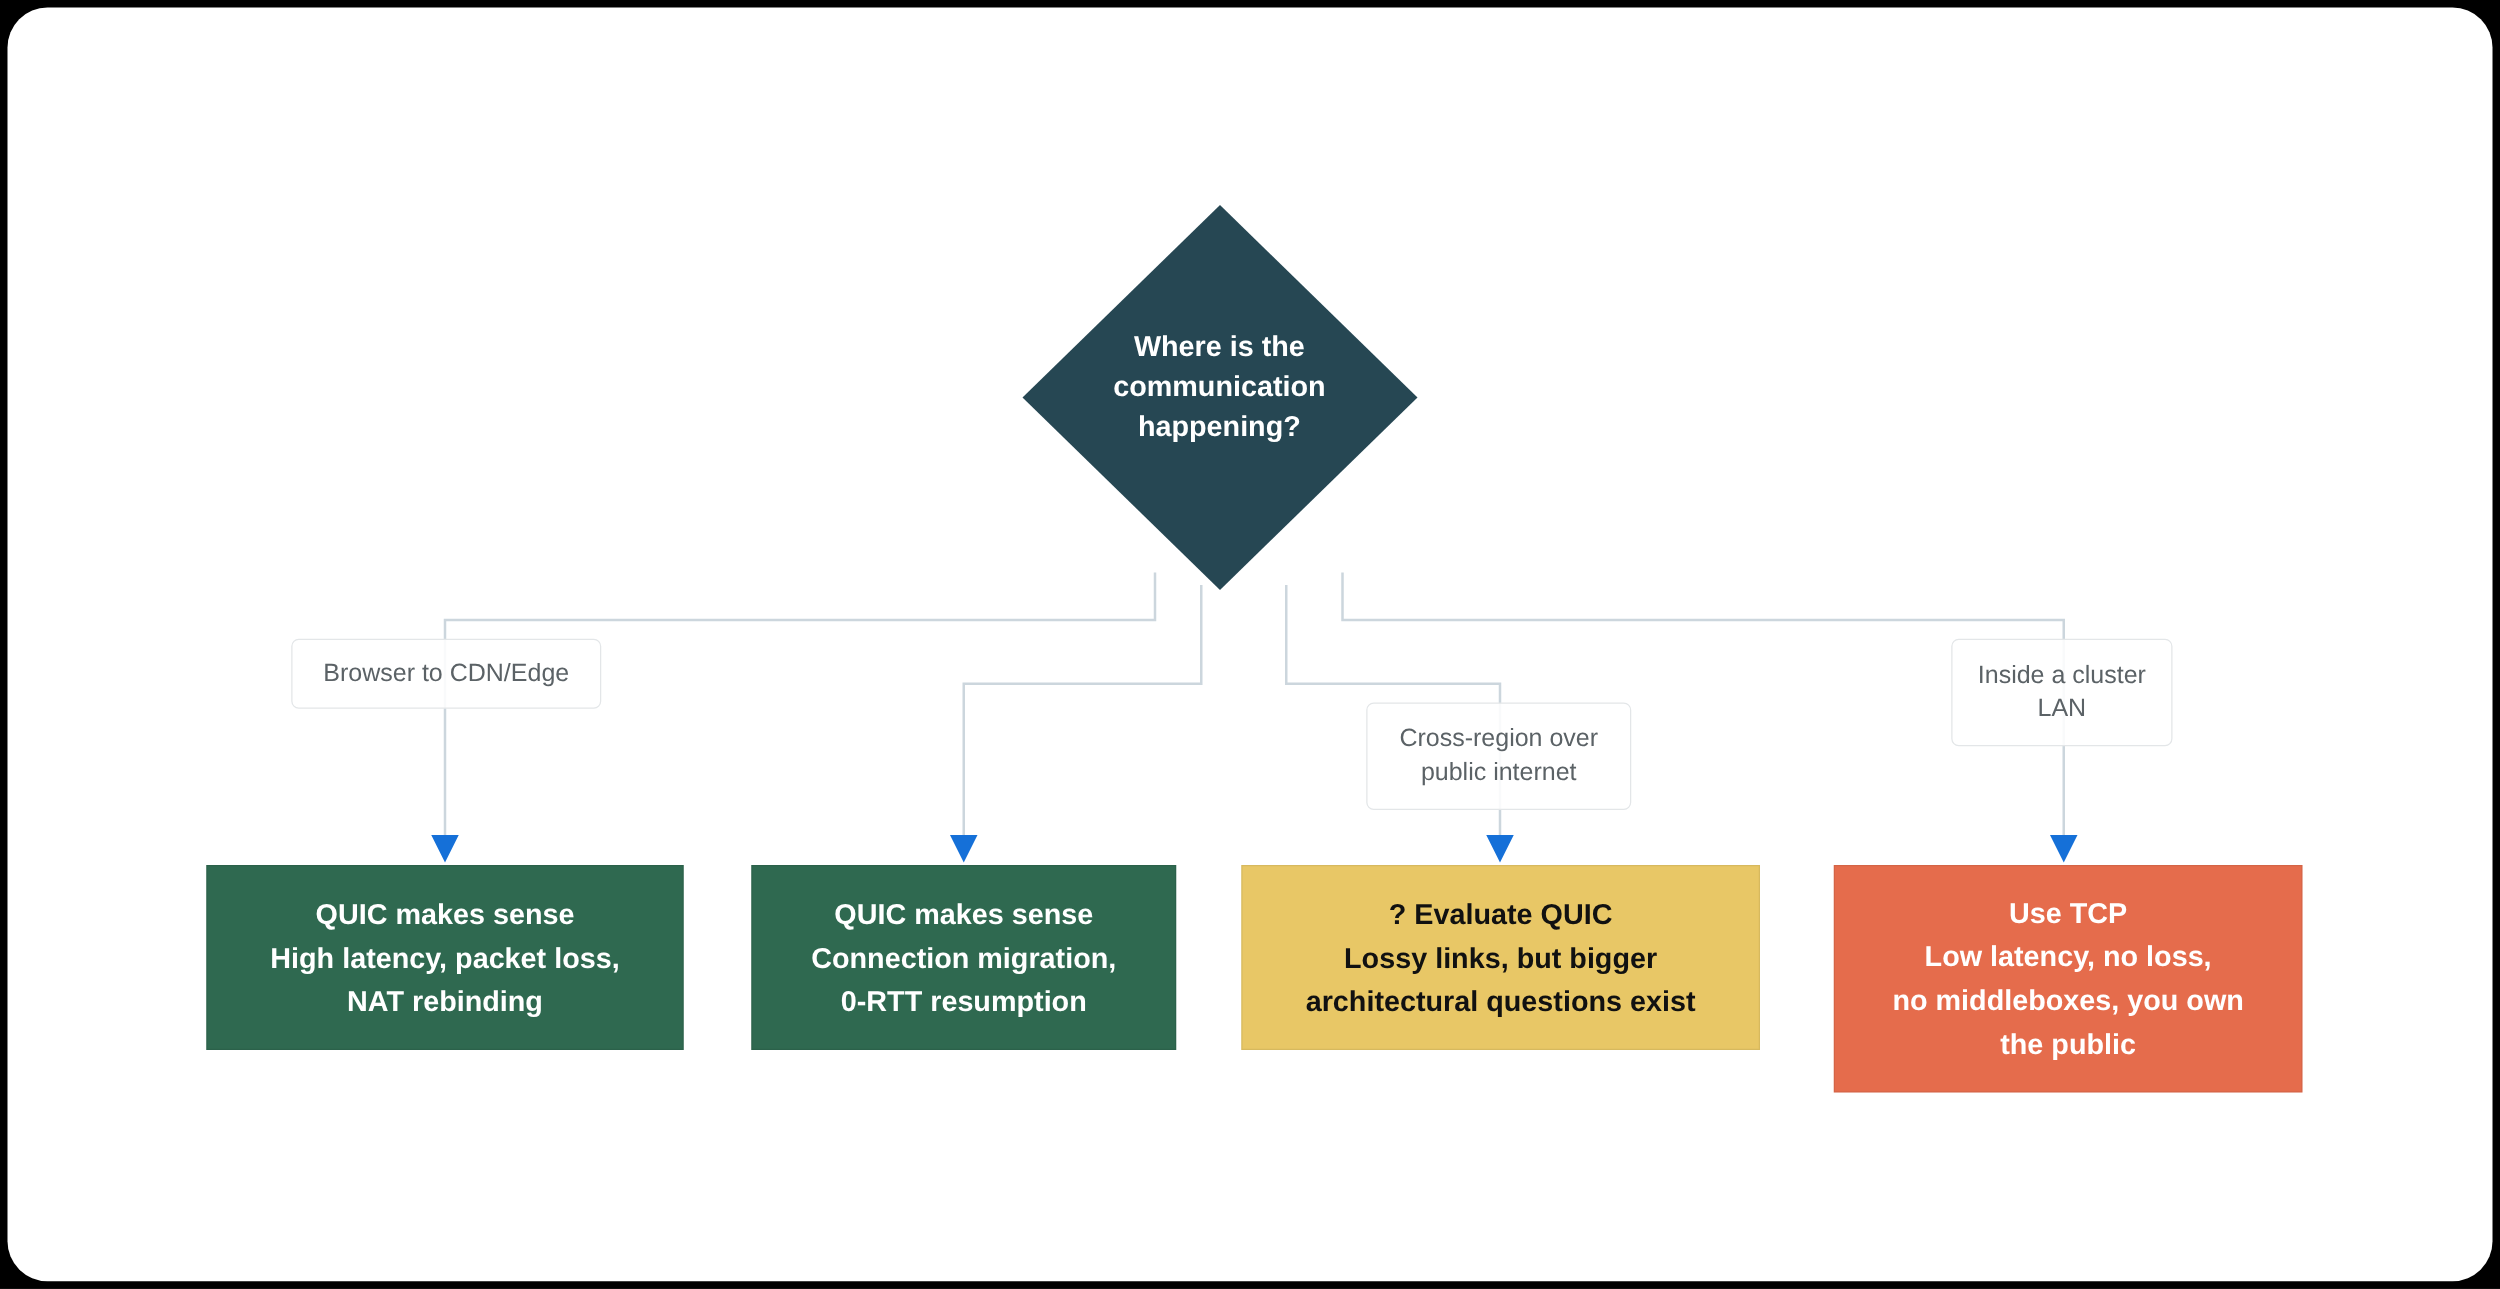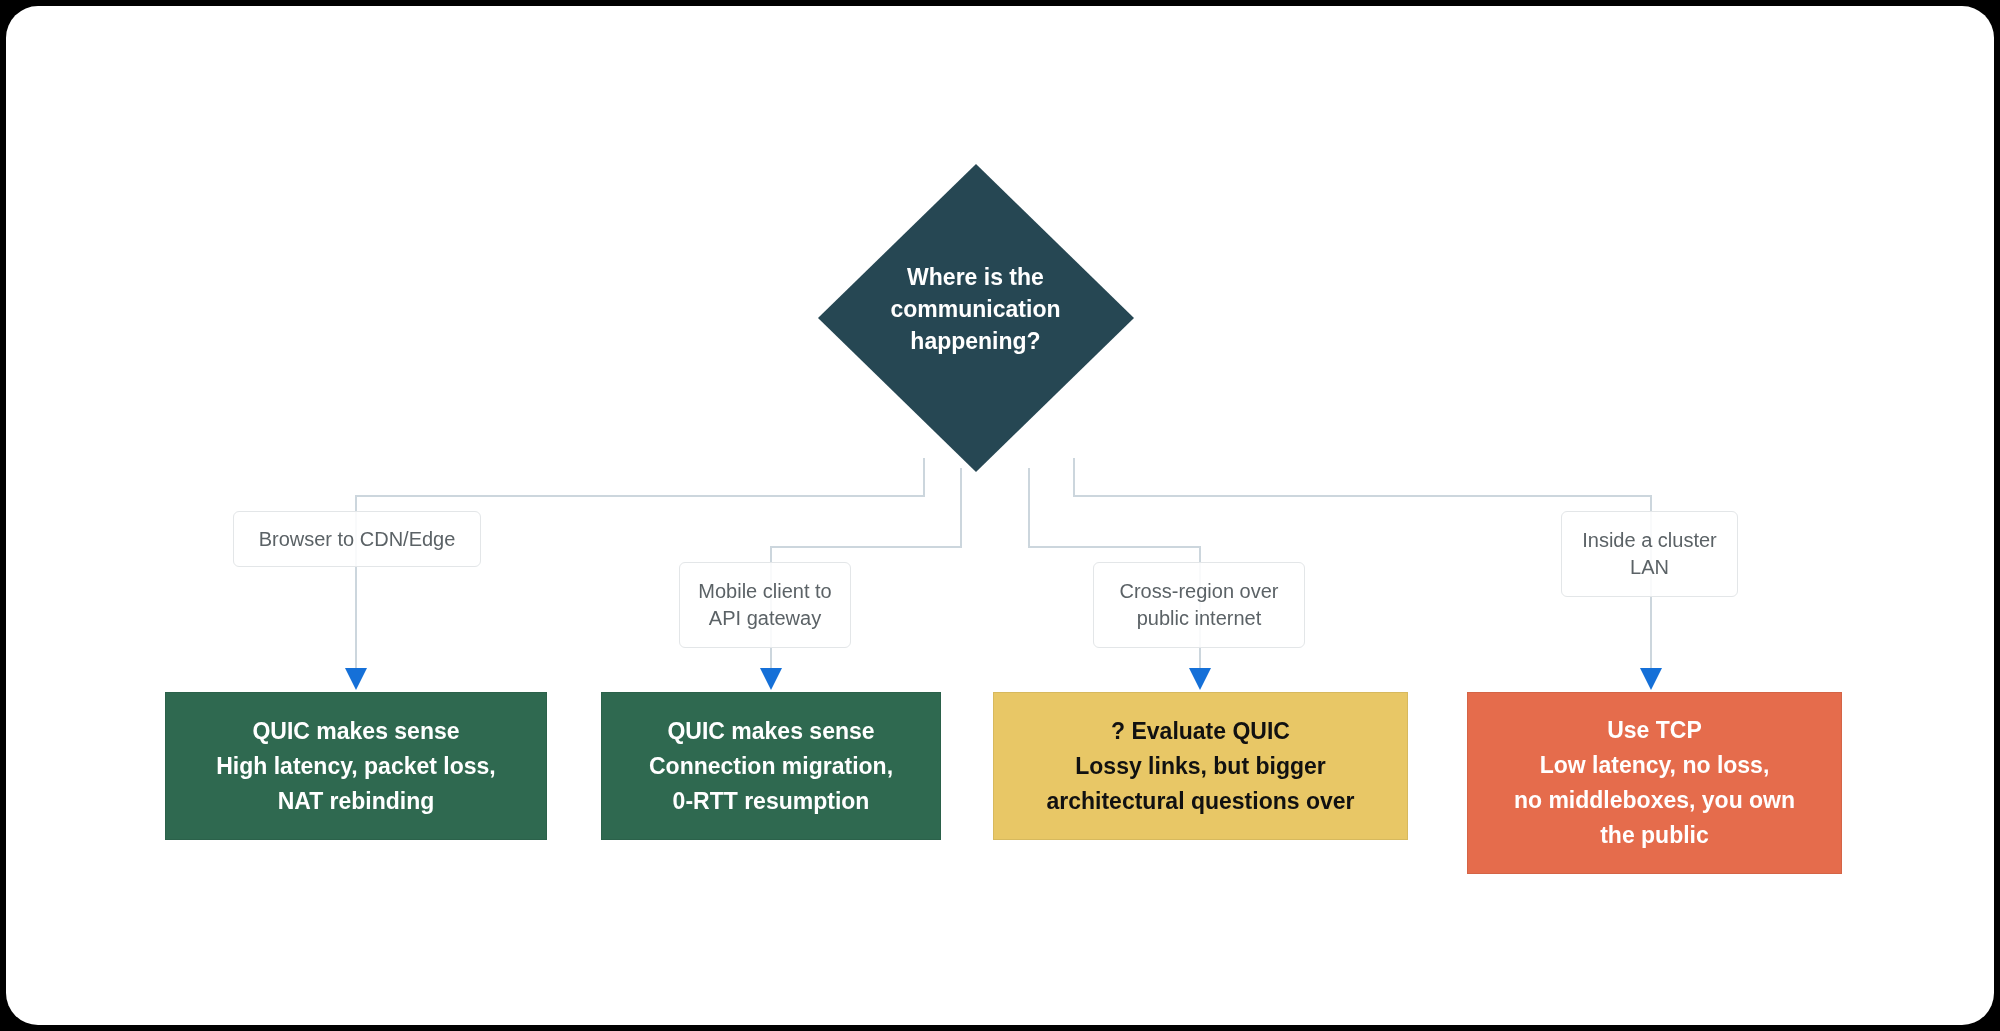--- a/index.html
+++ b/index.html
@@ -119,34 +119,32 @@
     <polygon class="arrow-head" points="1634,662 1656,662 1645,684"></polygon>
 
     <polygon class="decision-shape" points="970,158 1128,312 970,466 812,312"></polygon>
   </svg>
 
   <div class="decision-label">Where is the
 communication
 happening?</div>
 
   <div class="edge-label el-0">Browser to CDN/Edge</div>
-  <div class="edge-label el-1">Mobile client to
-API gateway</div>
   <div class="edge-label el-3">Inside a cluster
 LAN</div>
   <div class="edge-label el-2">Cross-region over
 public internet</div>
 
   <div class="outcome ob-0">QUIC makes sense
 High latency, packet loss,
 NAT rebinding</div>
   <div class="outcome ob-1">QUIC makes sense
 Connection migration,
 0-RTT resumption</div>
   <div class="outcome ob-2">? Evaluate QUIC
 Lossy links, but bigger
-architectural questions over</div>
+architectural questions exist</div>
   <div class="outcome ob-3">Use TCP
 Low latency, no loss,
 no middleboxes, you own
 the public</div>
 
 </div>
 
 </body></html>

